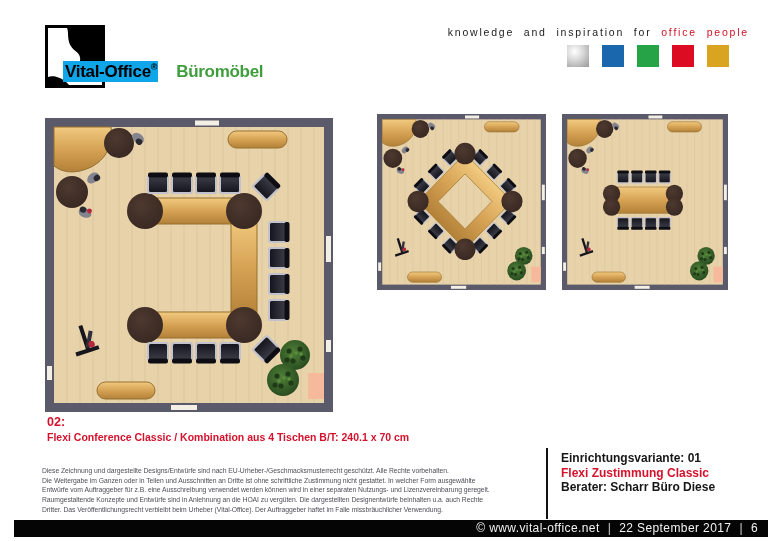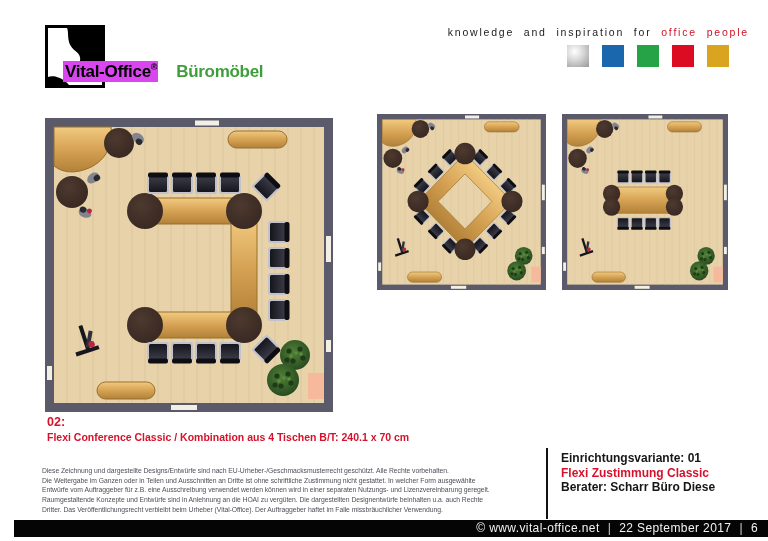--- a/index.html
+++ b/index.html
@@ -4,21 +4,21 @@
 <style>
   html,body{margin:0;padding:0;}
   body{
     width:768px;height:541px;position:relative;background:#ffffff;
     font-family:"Liberation Sans", sans-serif;overflow:hidden;
     -webkit-font-smoothing:antialiased;
   }
   
   .logo-square{position:absolute;left:45px;top:25px;width:60px;height:63px;}
   .logo-text{position:absolute;left:63px;top:62px;white-space:nowrap;font-weight:bold;font-size:17px;letter-spacing:-0.3px;}
-  .logo-text .brand{background:#d946ef;color:#000;padding:1px 1px 1px 2px;}
+  .logo-text .brand{background:#0ea5e9;color:#000;padding:1px 1px 1px 2px;}
   .logo-text sup{font-size:9px;}
   .logo-text .product{color:#3f9e3c;margin-left:18px;}
   .tagline{position:absolute;top:26px;right:19px;font-size:10.5px;font-weight:normal;color:#1b1b1b;
            letter-spacing:1.8px;word-spacing:5px;white-space:nowrap;}
   .tagline .red{color:#cf1222;}
   .squares{position:absolute;left:567px;top:45px;display:flex;gap:13px;}
   .sq{width:22px;height:22px;}
   .sq.silver{background:radial-gradient(circle at 35% 30%, #ffffff 0%, #dedede 35%, #989898 100%);}
   
   .plan{position:absolute;}

